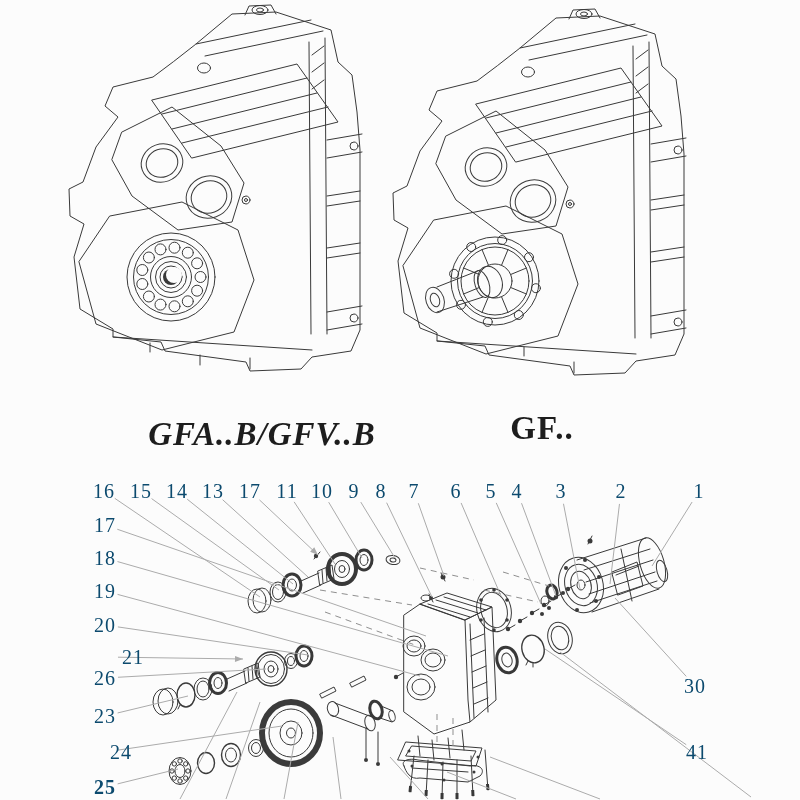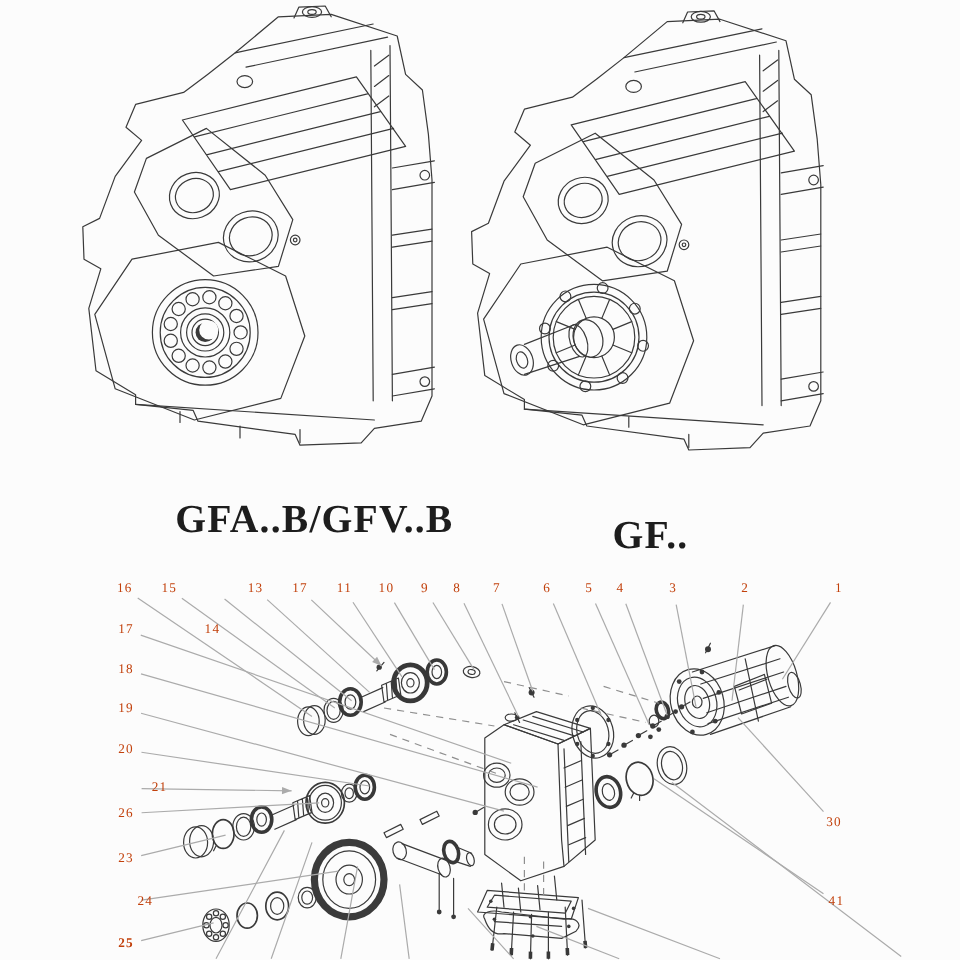--- a/index.html
+++ b/index.html
@@ -9,21 +9,21 @@
   .ln{fill:none;stroke:#3a3a3a;stroke-width:1;stroke-linejoin:round;stroke-linecap:round;}
   .ln2{fill:none;stroke:#3a3a3a;stroke-width:1.4;stroke-linejoin:round;}
   .thick{fill:none;stroke:#383838;stroke-width:3;}
   .thick4{fill:none;stroke:#383838;stroke-width:4;}
   .thick6{fill:none;stroke:#3b3b3b;stroke-width:6;}
   .fill-dark{fill:#3a3a3a;stroke:none;}
   .dash{fill:none;stroke:#8f8f8f;stroke-width:1;stroke-dasharray:6 5;}
   .leader{stroke:#ababab;stroke-width:1;fill:none;}
   .model-label{position:absolute;transform:translate(-50%,-50%);font-weight:bold;
                font-size:33px;letter-spacing:1px;color:#1d1d1d;white-space:nowrap;}
-  .callout{position:absolute;transform:translate(-50%,-50%);font-size:11px;color:#c2410c;
+  .callout{position:absolute;transform:translate(-50%,-50%);font-size:20px;color:#0c4a6e;
            letter-spacing:1px;line-height:1;user-select:none;}
 </style>
 </head>
 <body>
 
 <div class="canvas">
 <svg width="800" height="800" viewBox="0 0 800 800">
 
   <g>
     <path class="ln" d="M196,44 L232,14 L276,12 L331,30 L338,62 L352,75 L357,112 L360,150 L360,330 L351,351 L312,357 L301,369 L250,371 L246,362 L165,351 L161,342 L113,337 L113,329 L80,309 L74,257 L84,224 L70,216 L69,189 L83,182 L96,147 L118,117 L105,106 L113,87 L153,77 L173,62 Z"></path>
@@ -334,38 +334,38 @@
         <polygon points="243,659 234.95736633179942,661.8837551350845 235.044313722807,655.884385155562" fill="#ababab"></polygon>
         <line x1="117.97973576375439" y1="677.2744247088584" x2="266" y2="669" class="leader"></line>
         <line x1="117.63826535296053" y1="712.9546348547083" x2="188" y2="696" class="leader"></line>
         <line x1="117.86197623792252" y1="750.1106701571413" x2="282" y2="726" class="leader"></line>
         <line x1="117.62195767989633" y1="783.8877364624913" x2="178" y2="769" class="leader"></line>
         <line x1="686.2381176503527" y1="744.7074086709626" x2="545" y2="649" class="leader"></line>
         <line x1="686.2552536780479" y1="676.3807790458527" x2="615" y2="598" class="leader"></line>
       </g>
 </svg>
 
-<div class="model-label" style="left:262px;top:434px;">GFA..B/GFV..B</div>
-<div class="model-label" style="left:542px;top:447px;">GF..</div>
+<div class="model-label" style="left:262px;top:434px;font-style:italic;">GFA..B/GFV..B</div>
+<div class="model-label" style="left:542px;top:428px;">GF..</div>
 
 <div id="callouts">
       <div class="callout" style="left: 699px; top: 491px;">1</div>
       <div class="callout" style="left: 621px; top: 491px;">2</div>
       <div class="callout" style="left: 561px; top: 491px;">3</div>
       <div class="callout" style="left: 517px; top: 491px;">4</div>
       <div class="callout" style="left: 491px; top: 491px;">5</div>
       <div class="callout" style="left: 456px; top: 491px;">6</div>
       <div class="callout" style="left: 414px; top: 491px;">7</div>
       <div class="callout" style="left: 381px; top: 491px;">8</div>
       <div class="callout" style="left: 354px; top: 491px;">9</div>
       <div class="callout" style="left: 322px; top: 491px;">10</div>
       <div class="callout" style="left: 287px; top: 491px;">11</div>
       <div class="callout" style="left: 250px; top: 491px;">17</div>
       <div class="callout" style="left: 213px; top: 491px;">13</div>
-      <div class="callout" style="left: 177px; top: 491px; margin-top: 34px;">14</div>
+      <div class="callout" style="left: 177px; top: 491px;">14</div>
       <div class="callout" style="left: 141px; top: 491px;">15</div>
       <div class="callout" style="left: 104px; top: 491px;">16</div>
       <div class="callout" style="left: 105px; top: 525px; font-family: Liberation Serif, serif;">17</div>
       <div class="callout" style="left: 105px; top: 558px;">18</div>
       <div class="callout" style="left: 105px; top: 591px;">19</div>
       <div class="callout" style="left: 105px; top: 625px;">20</div>
       <div class="callout" style="left: 105px; top: 657px; margin-left: 28px;">21</div>
       <div class="callout" style="left: 105px; top: 678px;">26</div>
       <div class="callout" style="left: 105px; top: 716px;">23</div>
       <div class="callout" style="left: 105px; top: 752px; margin-left: 16px;">24</div>

